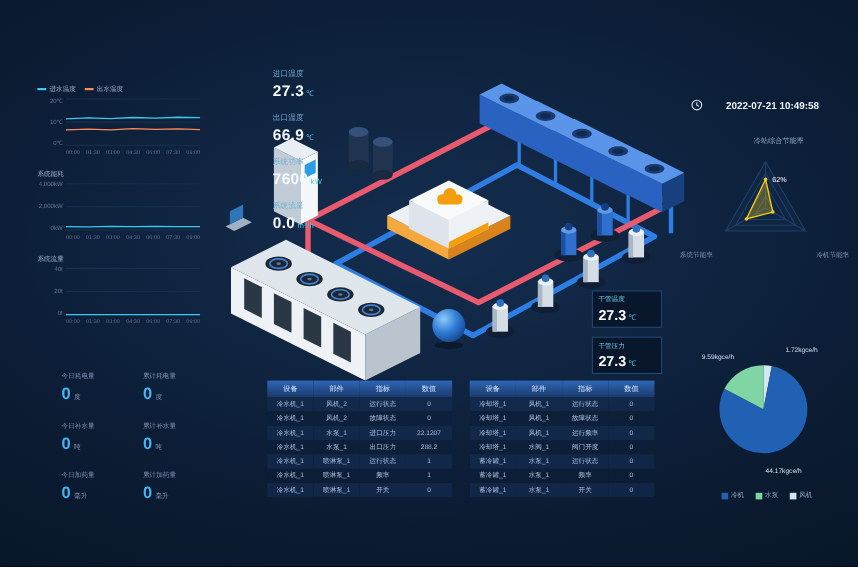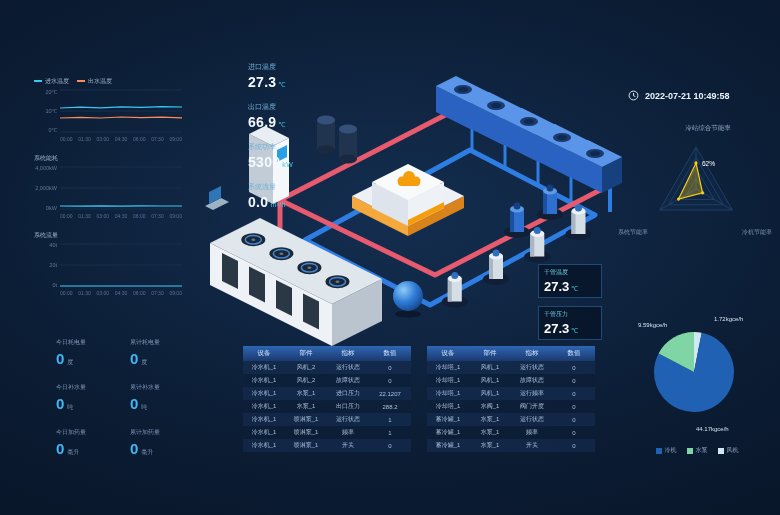--- a/index.html
+++ b/index.html
@@ -19,21 +19,21 @@
   .yticks{width:26px;height:46px;display:flex;flex-direction:column;justify-content:space-between;
     text-align:right;font-size:5.5px;color:#63799a;padding-right:3px;box-sizing:border-box;}
   .xticks{display:flex;justify-content:space-between;font-size:5px;color:#5a7191;margin-left:26px;width:122px;margin-top:2px;}
   
   .metrics{position:absolute;left:248px;top:62px;}
   .metric{margin-bottom:12px;}
   .m-label{font-size:7px;color:#6fb0d8;margin-bottom:2px;}
   .m-value{font-size:14px;font-weight:bold;color:#f4f9ff;letter-spacing:.3px;}
   .m-unit{font-size:7px;color:#45c8e8;font-weight:normal;margin-left:2px;}
   
-  .timestamp{position:absolute;left:628px;top:90px;display:flex;align-items:center;gap:6px;
+  .timestamp{position:absolute;left:628px;top:90px;display:flex;align-items:center;gap:21px;
     font-size:9px;font-weight:bold;color:#e9f2fc;}
   
   .radar-panel{position:absolute;left:618px;top:124px;width:156px;height:122px;}
   .radar-title{font-size:6.5px;color:#8ea9c8;text-align:center;padding-left:24px;}
   .radar-axis-label{position:absolute;font-size:6px;color:#7d93b2;top:104px;}
   .radar-axis-label.left{left:0px;}
   .radar-axis-label.right{right:2px;}
   .radar-value{position:absolute;left:84px;top:36px;font-size:6.5px;color:#ffffff;}
   
   .pie-panel{position:absolute;left:618px;top:300px;width:158px;height:160px;}
@@ -309,21 +309,21 @@
     <div class="metric">
       <div class="m-label">进口温度</div>
       <div class="m-value"><span>27.3</span><span class="m-unit">℃</span></div>
     </div>
     <div class="metric">
       <div class="m-label">出口温度</div>
       <div class="m-value"><span>66.9</span><span class="m-unit">℃</span></div>
     </div>
     <div class="metric">
       <div class="m-label">系统功率</div>
-      <div class="m-value"><span>5300</span><span class="m-unit">kW</span></div>
+      <div class="m-value"><span>7600</span><span class="m-unit">kW</span></div>
     </div>
     <div class="metric">
       <div class="m-label">系统流量</div>
       <div class="m-value"><span>0.0</span><span class="m-unit">m³/h</span></div>
     </div>
   </div>
 
   <div class="timestamp">
     <svg width="11" height="11" viewBox="0 0 11 11">
       <circle cx="5.5" cy="5.5" r="4.4" fill="none" stroke="#d8e6f5" stroke-width="1"></circle>

